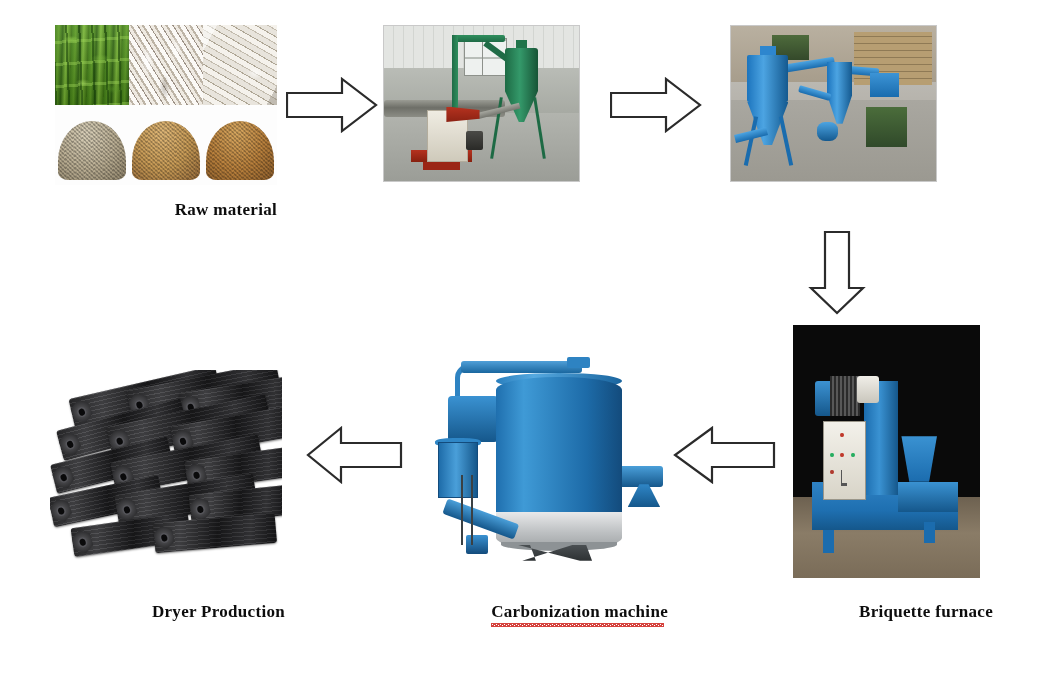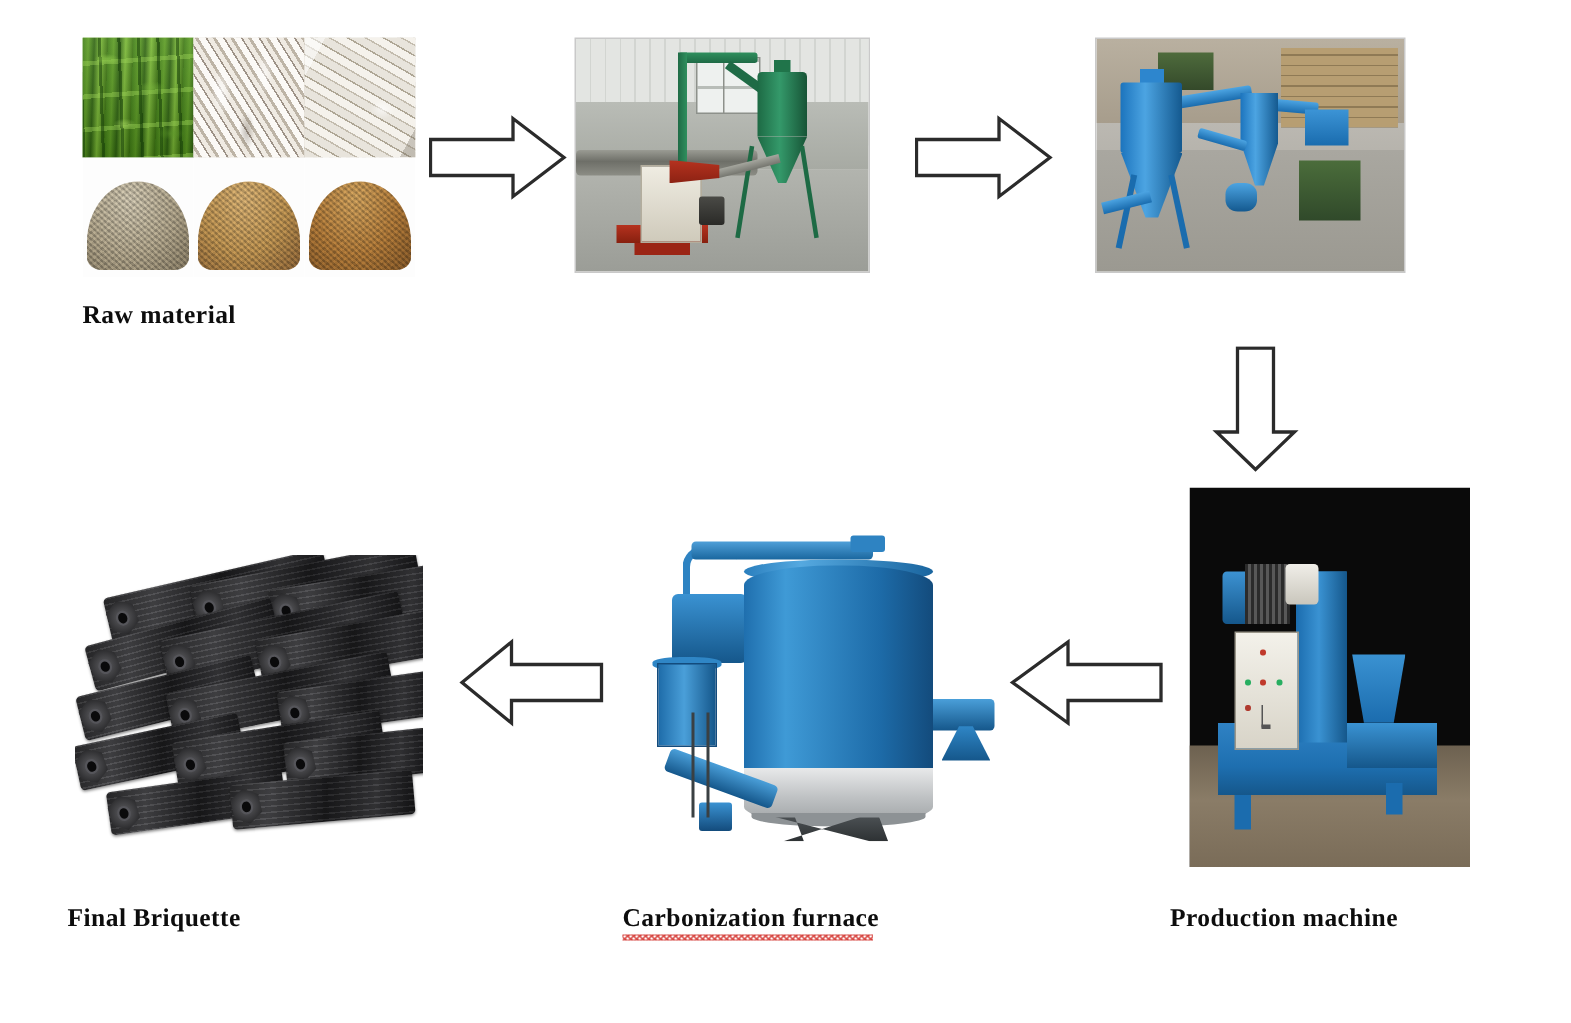--- a/index.html
+++ b/index.html
@@ -31,21 +31,21 @@
     box-sizing: border-box;
   }
   .label {
     position: absolute;
     font-family: "Liberation Serif", "DejaVu Serif", serif;
     font-weight: bold;
     font-size: 17px;
     color: #0d0d0d;
     letter-spacing: 0.3px;
     white-space: nowrap;
-    text-align: left;
+    text-align: right;
   }
   .label .txt { position: relative; display: inline-block; }
   
   .label.misspelled .txt::after {
     content: "";
     position: absolute;
     left: 0;
     right: 4px;
     bottom: -5px;
     height: 4px;
@@ -519,21 +519,21 @@
           <span class="btn" style="left:16%; top:62%; background:#b03a2e;"></span>
           <span style="position:absolute; left:42%; top:62%; width:3%; height:20%; background:#555;"></span>
           <span style="position:absolute; left:42%; top:80%; width:14%; height:3%; background:#555;"></span>
         </div>
         <div class="foot1"></div>
         <div class="foot2"></div>
       </div>
     </div>
   </div>
   <div class="label" style="left:780px; top:602px; width:213px;">
-    <span class="txt">Production machine</span>
+    <span class="txt">Briquette furnace</span>
   </div>
 
   <div class="arrow" style="left:672px; top:425px; width:104px; height:60px;">
     <svg width="104" height="60" viewBox="0 0 104 60">
       <polygon points="102,18 40,18 40,3 3,30 40,57 40,42 102,42" fill="#ffffff" stroke="#2b2b2b" stroke-width="2.2" stroke-linejoin="miter"></polygon>
     </svg>
   </div>
 
   <div class="stage" style="left:415px; top:345px; width:253px; height:232px;">
     <div class="photo" style="left:0; top:0; width:253px; height:232px;">
@@ -552,21 +552,21 @@
         <div class="skirtb"></div>
         <div class="screwp"></div>
         <div class="screwm"></div>
         <div class="thinleg" style="left:18%; top:56%; height:30%;"></div>
         <div class="thinleg" style="left:22%; top:56%; height:30%;"></div>
         <div class="legs"></div>
       </div>
     </div>
   </div>
   <div class="label misspelled" style="left:415px; top:602px; width:253px;">
-    <span class="txt">Carbonization furnace</span>
+    <span class="txt">Carbonization machine</span>
   </div>
 
   <div class="arrow" style="left:305px; top:425px; width:98px; height:60px;">
     <svg width="98" height="60" viewBox="0 0 98 60">
       <polygon points="96,18 36,18 36,3 3,30 36,57 36,42 96,42" fill="#ffffff" stroke="#2b2b2b" stroke-width="2.2" stroke-linejoin="miter"></polygon>
     </svg>
   </div>
 
   <div class="stage" style="left:50px; top:370px; width:232px; height:208px;">
     <div class="photo" style="left:0; top:0; width:232px; height:208px;">
@@ -615,16 +615,16 @@
           <div class="stick" style="left:22px;  top:150px; width:118px; height:29px; transform: rotate(-8deg);">
             <span class="endcap"></span>
           </div>
           <div class="stick" style="left:104px; top:148px; width:122px; height:30px; transform: rotate(-5deg);">
             <span class="endcap"></span>
           </div>
         </div>
     </div>
   </div>
   <div class="label" style="left:45px; top:602px; width:240px;">
-    <span class="txt">Final Briquette</span>
+    <span class="txt">Dryer Production</span>
   </div>
 
 </div>
 
 </body></html>

